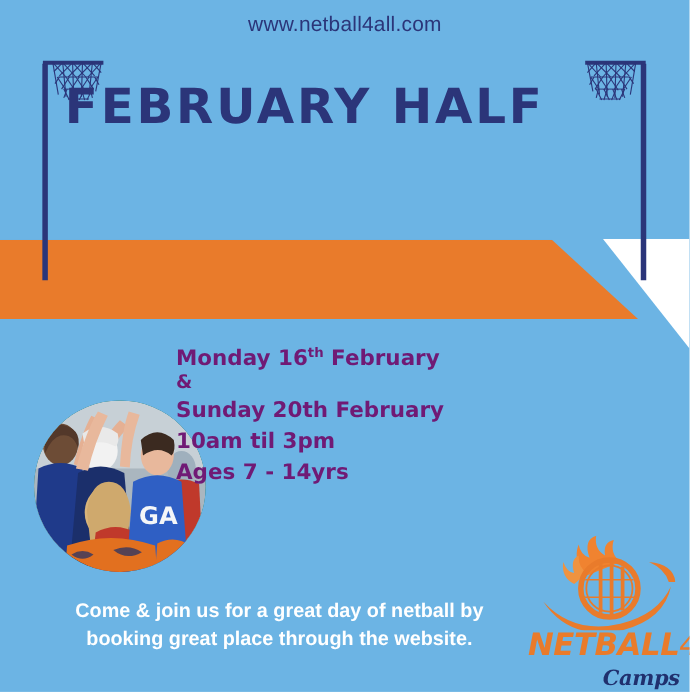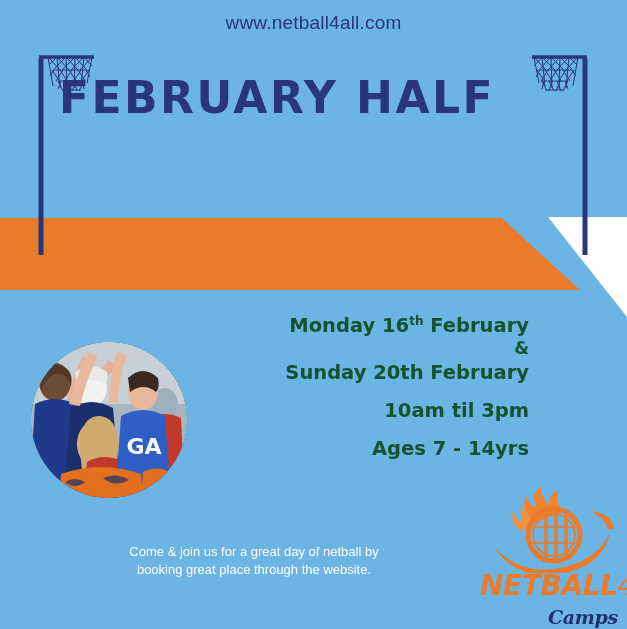--- a/index.html
+++ b/index.html
@@ -74,51 +74,52 @@
     font-size: 44px;
     letter-spacing: 2.5px;
     line-height: 1.0;
     text-transform: uppercase;
   }
   .headline.l1 { top: 76px; }
   .headline.l2 { top: 142px; }
 
   .details {
     position: absolute;
-    left: 149px;
+    left: 160px;
     top: 313px;
     width: 380px;
-    text-align: right;
-    color: #14532d;
+    text-align: left;
+    color: #701a75;
     font-family: "DejaVu Sans", sans-serif;
     font-weight: bold;
     font-size: 19.5px;
     line-height: 1.30;
   }
   .details .amp { font-size: 17px; display:block; line-height:1.25; }
-  .details .blk { margin-top: 13px; }
+  .details .blk { margin-top: 3px; }
   .details sup { font-size: 0.62em; vertical-align: super; }
 
   .blurb {
     position: absolute;
     left: 44px;
     top: 543px;
     width: 420px;
     text-align: center;
     color: #ffffff;
     font-family: "Liberation Sans", sans-serif;
-    font-size: 13px;
+    font-size: 18px;
     line-height: 1.40;
+    font-weight: bold;
   }
 
   
   .photo {
     position: absolute;
     left: 31px;
-    top: 342px;
+    top: 364px;
     width: 156px;
     height: 156px;
     border-radius: 50%;
     overflow: hidden;
     background: #0f766e;
   }
   .photo svg { display:block; width:100%; height:100%; }
 
   
   .logo {

